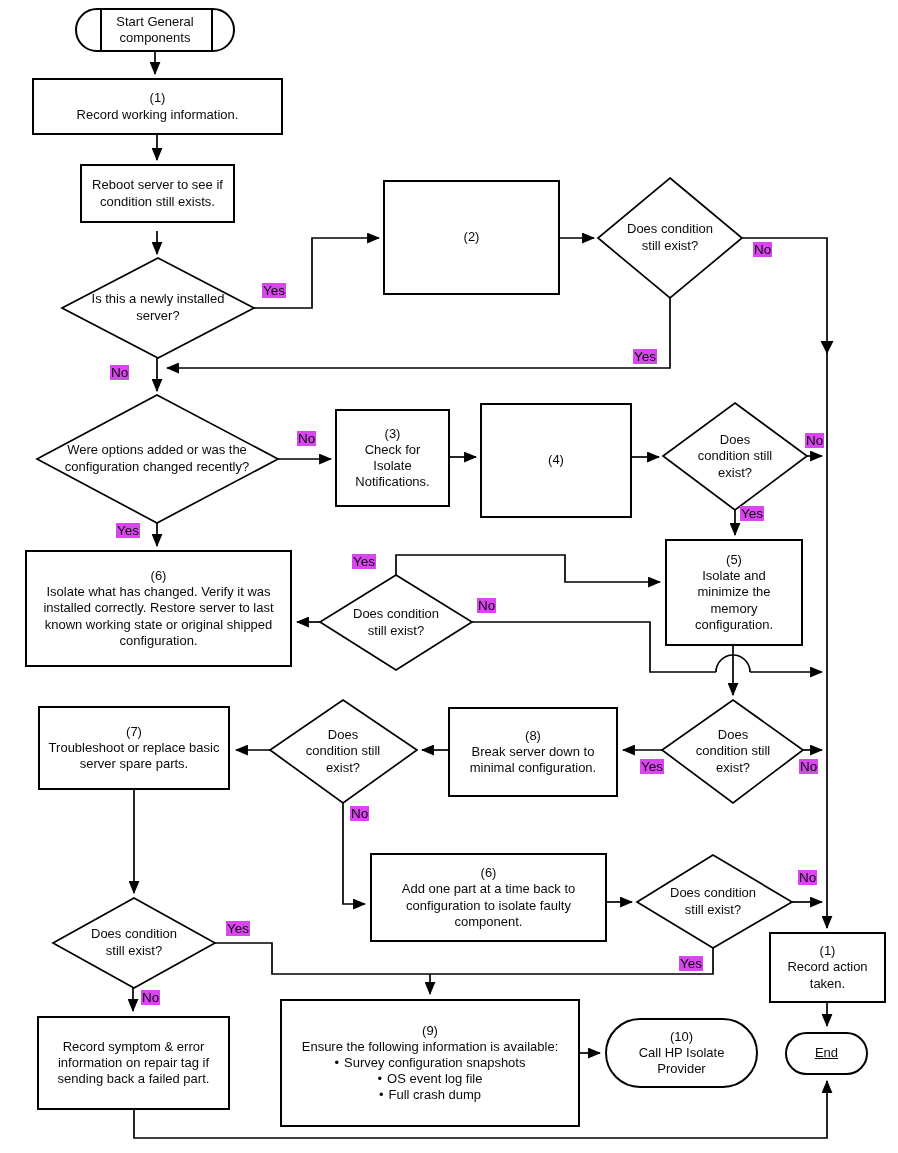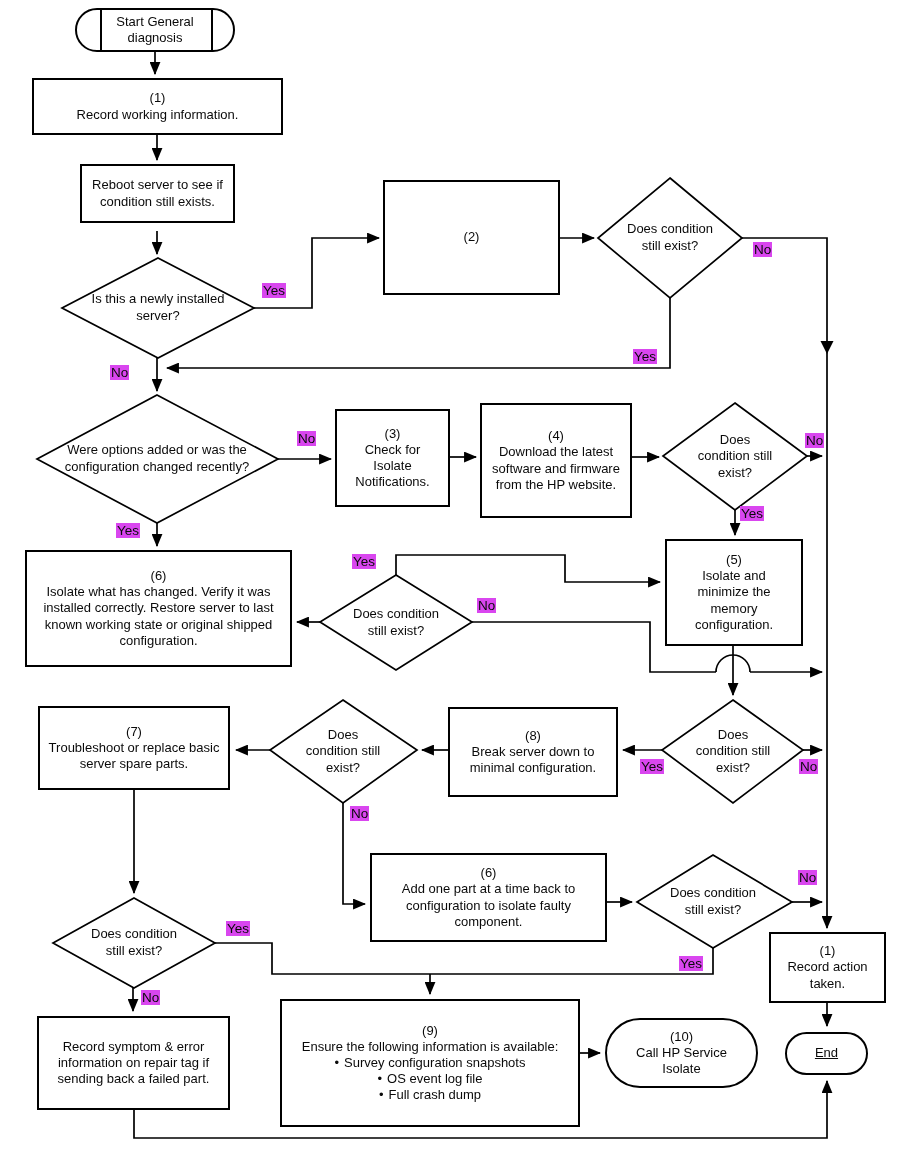--- a/index.html
+++ b/index.html
@@ -110,21 +110,21 @@
       <polygon points="733,700 803,750 733,803 662,750"></polygon>
       <polygon points="343,700 417,750 343,803 270,750"></polygon>
       <polygon points="713,855 792,902 713,948 637,902"></polygon>
       <polygon points="134,898 215,943 134,988 53,943"></polygon>
     </g>
   </svg>
 
   <div class="node stadium" style="left:75px;top:8px;width:160px;height:44px;border-radius:22px;">
     <div class="innerline" style="left:23px;"></div>
     <div class="innerline" style="right:20px;"></div>
-    <div style="width:112px;">Start General diagnosis</div>
+    <div style="width:112px;">Start General components</div>
   </div>
 
   <div class="node rect" style="left:32px;top:78px;width:251px;height:57px;">
     <div>(1)</div>
     <div>Record working information.</div>
   </div>
 
   <div class="node rect" style="left:80px;top:164px;width:155px;height:59px;">
     <div style="width:135px;">Reboot server to see if condition still exists.</div>
   </div>
@@ -133,21 +133,20 @@
     <div>(2)</div>
   </div>
 
   <div class="node rect" style="left:335px;top:409px;width:115px;height:98px;">
     <div>(3)</div>
     <div style="width:92px;">Check for Isolate Notifications.</div>
   </div>
 
   <div class="node rect" style="left:480px;top:403px;width:152px;height:115px;">
     <div>(4)</div>
-    <div style="width:142px;">Download the latest software and firmware from the HP website.</div>
   </div>
 
   <div class="node rect" style="left:25px;top:550px;width:267px;height:117px;">
     <div>(6)</div>
     <div style="width:256px;">Isolate what has changed. Verify it was installed correctly.  Restore server to last known working state or original shipped configuration.</div>
   </div>
 
   <div class="node rect" style="left:665px;top:539px;width:138px;height:107px;">
     <div>(5)</div>
     <div style="width:100px;">Isolate and minimize the memory configuration.</div>
@@ -175,21 +174,21 @@
   <div class="node rect" style="left:280px;top:999px;width:300px;height:128px;">
     <div>(9)</div>
     <div style="width:282px;">Ensure the following information is available:</div>
     <div class="bullet-line"><span class="bullet-glyph">•</span><span>Survey configuration snapshots</span></div>
     <div class="bullet-line"><span class="bullet-glyph">•</span><span>OS event log file</span></div>
     <div class="bullet-line"><span class="bullet-glyph">•</span><span>Full crash dump</span></div>
   </div>
 
   <div class="node stadium" style="left:605px;top:1018px;width:153px;height:70px;border-radius:35px;">
     <div>(10)</div>
-    <div style="width:118px;">Call HP Service Isolate</div>
+    <div style="width:118px;">Call HP Isolate Provider</div>
   </div>
 
   <div class="node rect" style="left:769px;top:932px;width:117px;height:71px;">
     <div>(1)</div>
     <div style="width:105px;">Record action taken.</div>
   </div>
 
   <div class="node stadium" style="left:785px;top:1032px;width:83px;height:43px;border-radius:22px;text-decoration:underline;">
     <div>End</div>
   </div>

